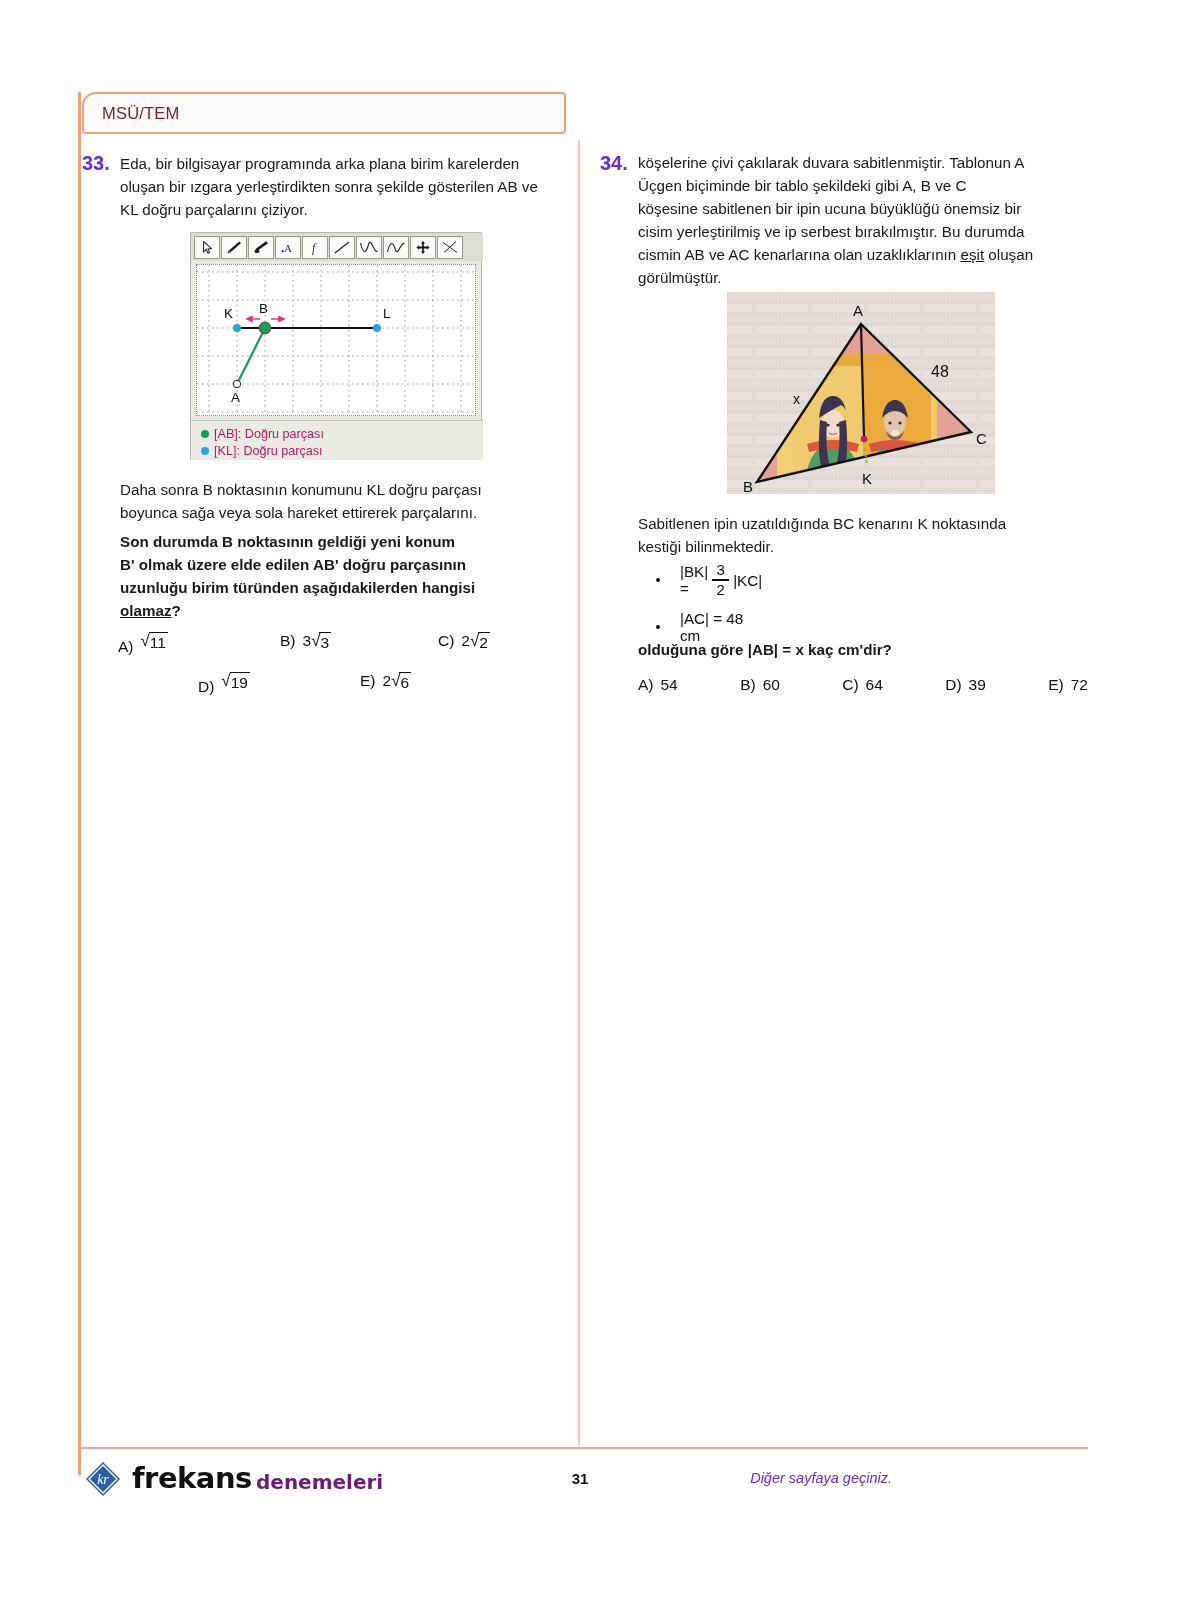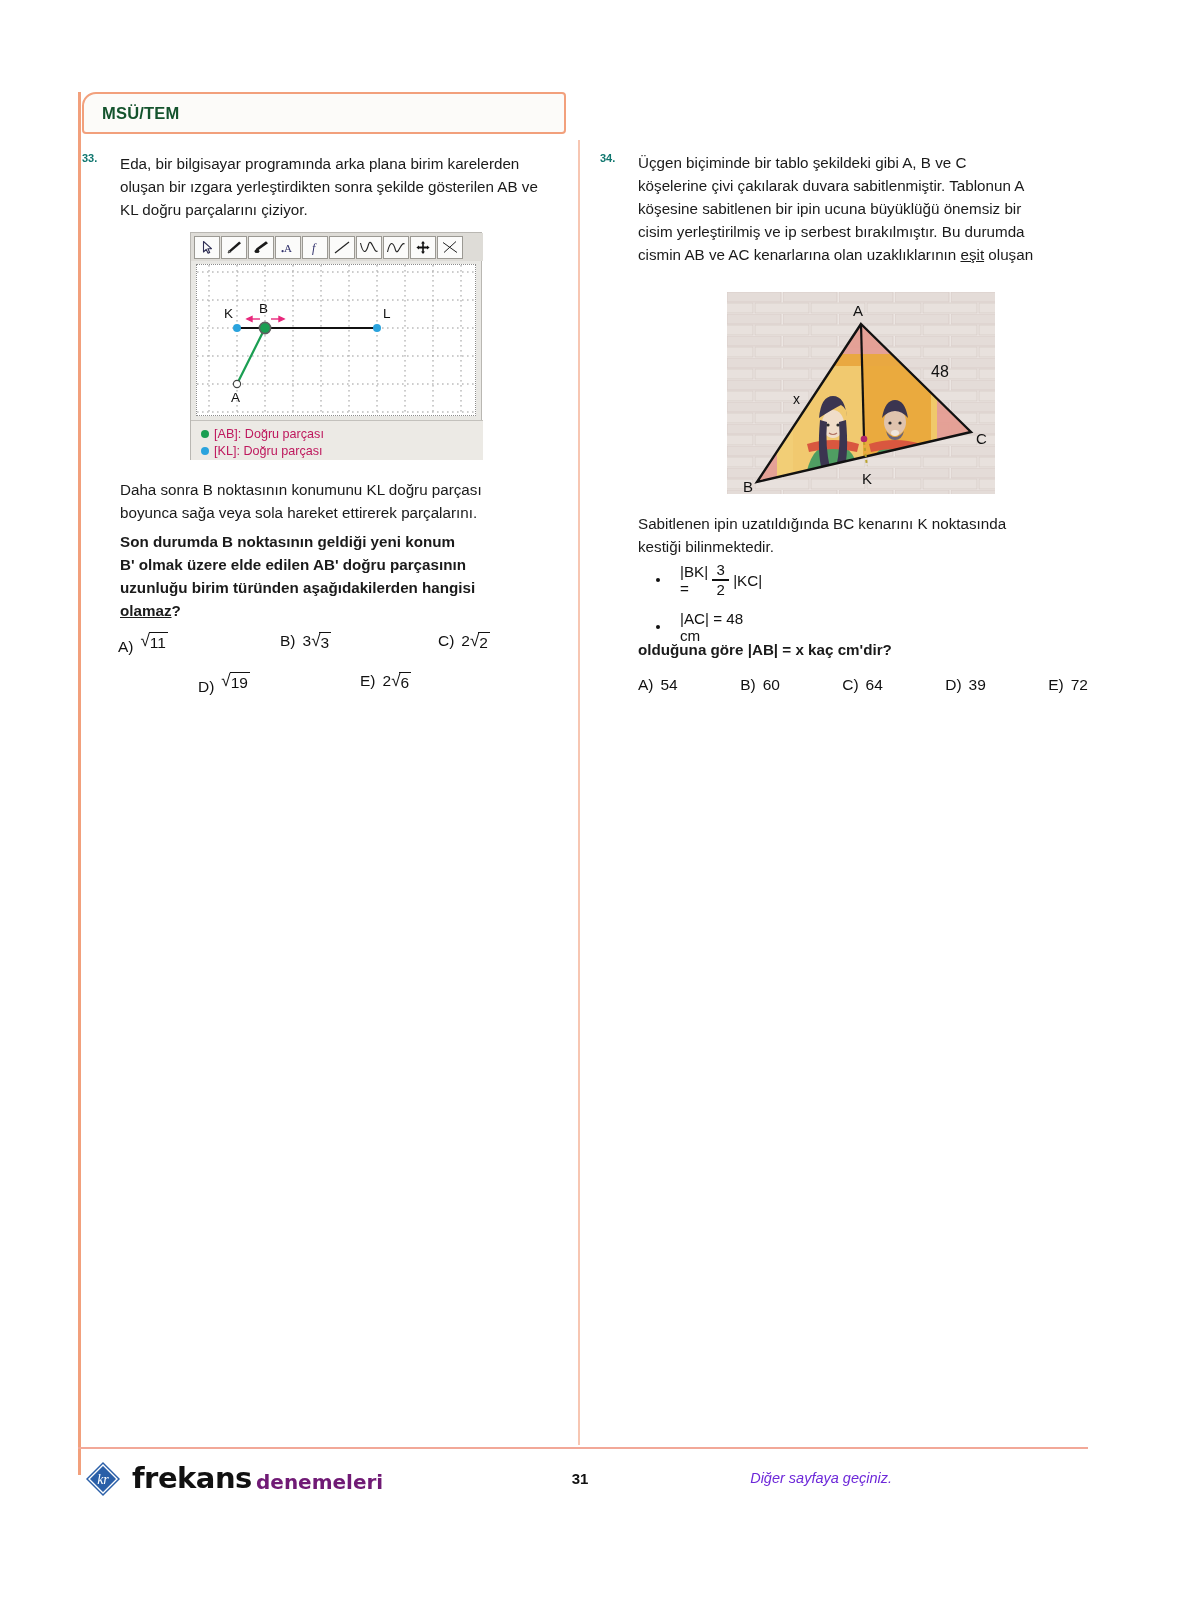--- a/index.html
+++ b/index.html
@@ -57,32 +57,32 @@
     justify-content: flex-start;
   }
   .hdr-right {
     left: 588px; top: 92px; width: 500px;
     border-radius: 4px 14px 4px 4px;
     padding-right: 18px;
     justify-content: flex-end;
   }
   .hdr-txt {
     font-size: 16.5px;
-    font-weight: bold;
+    font-weight: normal;
     letter-spacing: .2px;
-    color: #14532d;
+    color: #7f1d1d;
   }
 
   
   .q { position: absolute; }
   .q-num {
     position: absolute;
-    font-size: 11px;
+    font-size: 20px;
     font-weight: bold;
-    color: #0f766e;
+    color: #6d28d9;
   }
   .q-body {
     position: absolute;
     font-size: 15.2px;
     line-height: 1.52;
     color: #1a1a1a;
   }
   .q-body.bold { font-weight: bold; }
   .u { text-decoration: underline; }
 
@@ -401,25 +401,26 @@
         </span>
       </div>
     </div>
   </div>
 
   <div class="q">
 
     <div class="q-num" style="left:600px; top:152px;">34.</div>
 
     <div class="q-body" style="left:638px; top:151px; width:448px;">
+      <div>köşelerine çivi çakılarak duvara sabitlenmiştir. Tablonun A</div>
       <div>Üçgen biçiminde bir tablo şekildeki gibi A, B ve C</div>
-      <div>köşelerine çivi çakılarak duvara sabitlenmiştir. Tablonun A</div>
       <div>köşesine sabitlenen bir ipin ucuna büyüklüğü önemsiz bir</div>
       <div>cisim yerleştirilmiş ve ip serbest bırakılmıştır. Bu durumda</div>
       <div><span>cismin AB ve AC kenarlarına olan uzaklıklarının </span><span class="u">eşit</span><span> oluşan</span></div>
+      <div>görülmüştür.</div>
     </div>
 
     <div id="wall">
       <svg width="268" height="202" viewBox="0 0 268 202">
         <defs>
           <pattern id="brick" width="56" height="22" patternUnits="userSpaceOnUse">
             <rect width="56" height="22" fill="#ece6e3"></rect>
             <rect x="0" y="0" width="54" height="10" fill="#e4dcd8" stroke="#d6cac5" stroke-width="0.7"></rect>
             <rect x="-28" y="11" width="54" height="10" fill="#e8e1dd" stroke="#d6cac5" stroke-width="0.7"></rect>
             <rect x="28" y="11" width="54" height="10" fill="#e8e1dd" stroke="#d6cac5" stroke-width="0.7"></rect>

